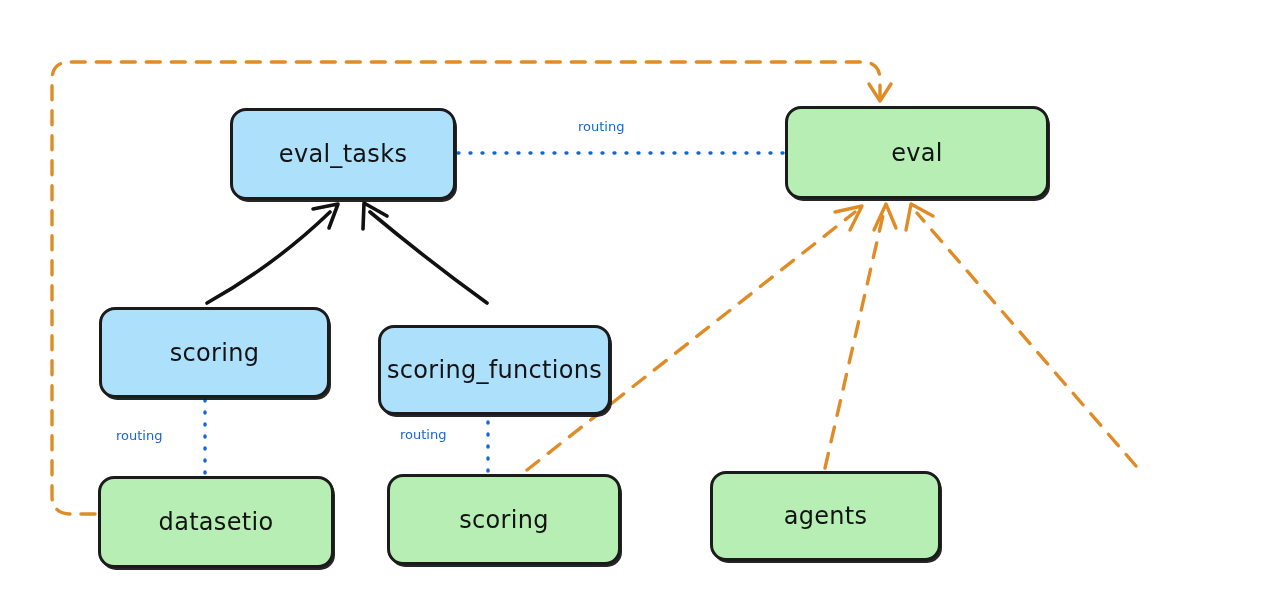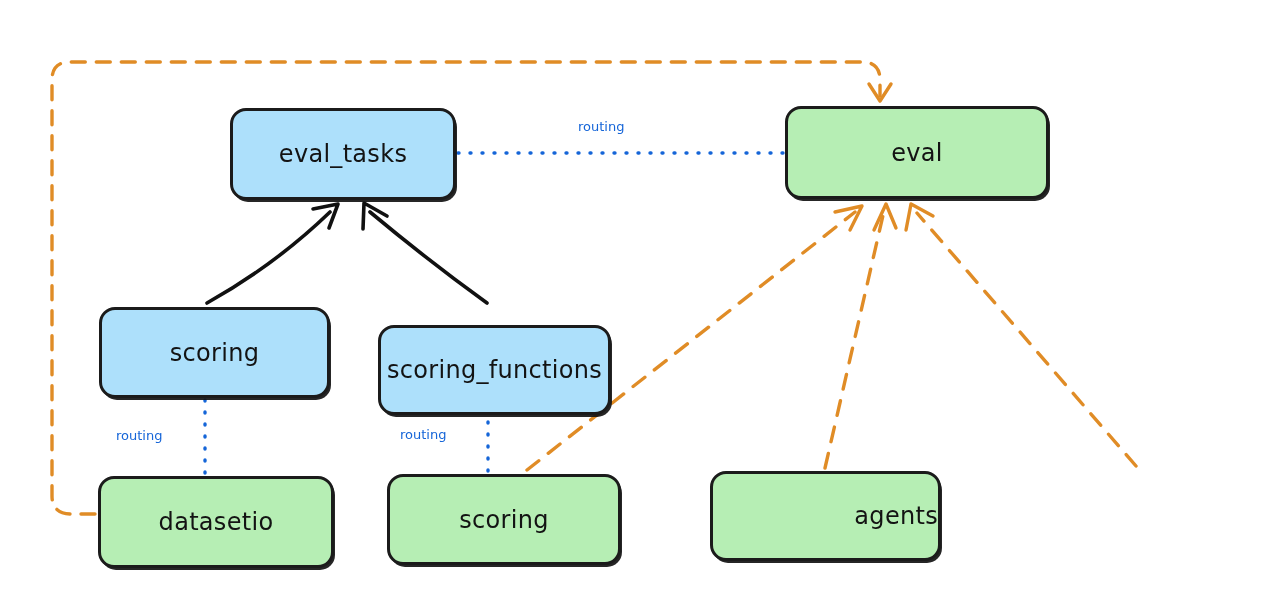--- a/index.html
+++ b/index.html
@@ -120,21 +120,21 @@
   </div>
 
   <div class="node green" style="left:98px; top:476px; width:236px; height:92px;">
     <span class="node-label">datasetio</span>
   </div>
 
   <div class="node green" style="left:387px; top:474px; width:234px; height:91px;">
     <span class="node-label">scoring</span>
   </div>
 
-  <div class="node green" style="left:710px; top:471px; width:231px; height:90px;justify-content:flex-end;">
+  <div class="node green" style="left:710px; top:471px; width:231px; height:90px;">
     <span class="node-label">agents</span>
   </div>
 
 
   <div class="edge-label" style="left:578px; top:119px;">routing</div>
 
   <div class="edge-label" style="left:116px; top:428px;">routing</div>
 
   <div class="edge-label" style="left:400px; top:427px;">routing</div>
 

